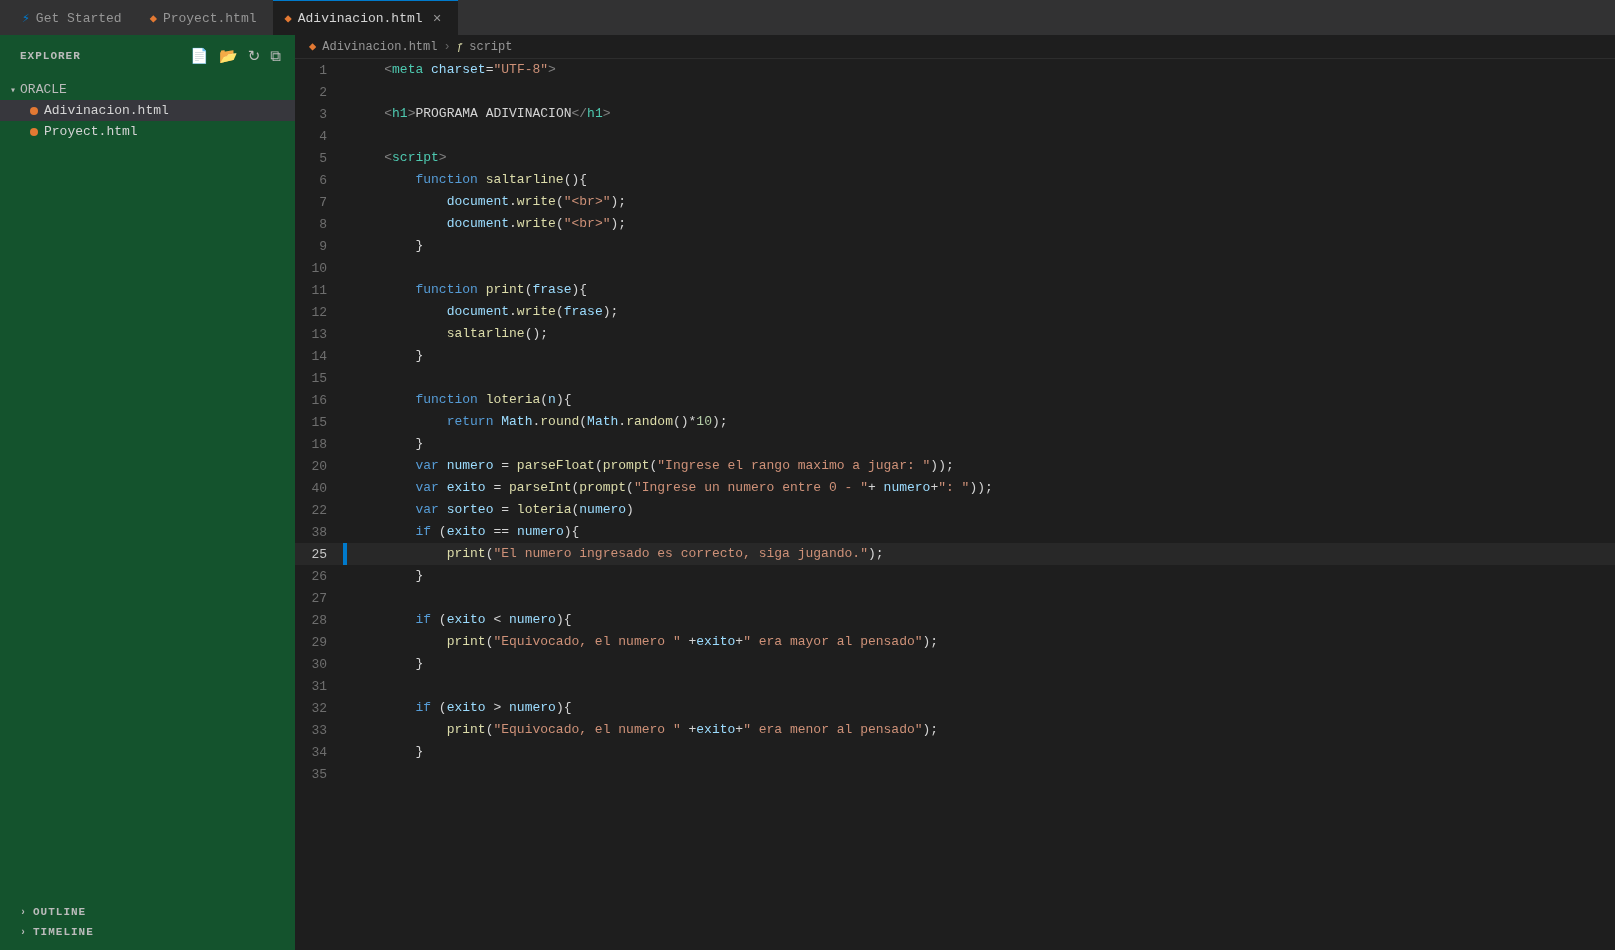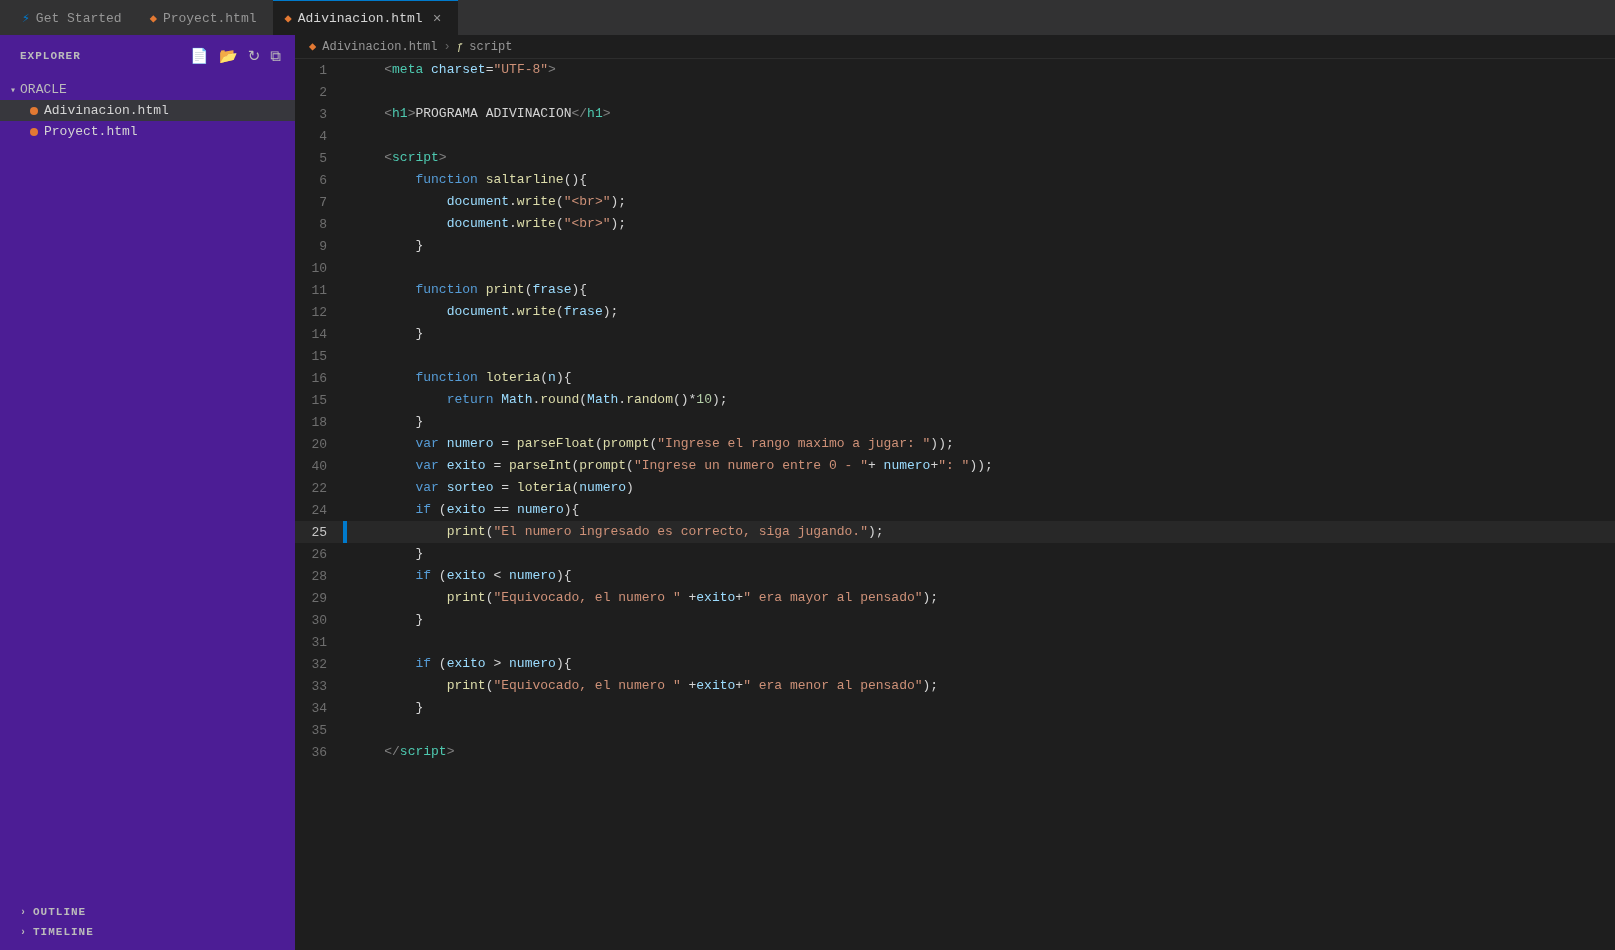--- a/index.html
+++ b/index.html
@@ -53,21 +53,21 @@
     
     .main-layout {
       display: flex;
       flex: 1;
       overflow: hidden;
     }
 
     
     .sidebar {
       width: 295px;
-      background: #4c1d95;
+      background: #14532d;
       display: flex;
       flex-direction: column;
       flex-shrink: 0;
     }
     .sidebar-header {
       display: flex;
       align-items: center;
       justify-content: space-between;
       padding: 10px 12px 8px 20px;
       font-size: 11px;
@@ -350,20 +350,25 @@
               <td class="line-num">11</td>
               <td class="line-indicator"></td>
               <td class="line-content"><span style="color: rgb(212, 212, 212);">        </span><span style="color: rgb(86, 156, 214);">function</span><span style="color: rgb(212, 212, 212);"> </span><span style="color: rgb(220, 220, 170);">print</span><span style="color: rgb(212, 212, 212);">(</span><span style="color: rgb(156, 220, 254);">frase</span><span style="color: rgb(212, 212, 212);">){</span></td>
             </tr>
             <tr class="line-row">
               <td class="line-num">12</td>
               <td class="line-indicator"></td>
               <td class="line-content"><span style="color: rgb(212, 212, 212);">            </span><span style="color: rgb(156, 220, 254);">document</span><span style="color: rgb(212, 212, 212);">.</span><span style="color: rgb(220, 220, 170);">write</span><span style="color: rgb(212, 212, 212);">(</span><span style="color: rgb(156, 220, 254);">frase</span><span style="color: rgb(212, 212, 212);">);</span></td>
             </tr>
             <tr class="line-row">
+              <td class="line-num">13</td>
+              <td class="line-indicator"></td>
+              <td class="line-content"><span style="color: rgb(212, 212, 212);">            </span><span style="color: rgb(220, 220, 170);">saltarline</span><span style="color: rgb(212, 212, 212);">();</span></td>
+            </tr>
+            <tr class="line-row">
               <td class="line-num">14</td>
               <td class="line-indicator"></td>
               <td class="line-content"><span style="color: rgb(212, 212, 212);">        </span><span style="color: rgb(212, 212, 212);">}</span></td>
             </tr>
             <tr class="line-row">
               <td class="line-num">15</td>
               <td class="line-indicator"></td>
               <td class="line-content"> </td>
             </tr>
             <tr class="line-row">
@@ -390,35 +395,40 @@
               <td class="line-num">40</td>
               <td class="line-indicator"></td>
               <td class="line-content"><span style="color: rgb(212, 212, 212);">        </span><span style="color: rgb(86, 156, 214);">var</span><span style="color: rgb(212, 212, 212);"> </span><span style="color: rgb(156, 220, 254);">exito</span><span style="color: rgb(212, 212, 212);"> = </span><span style="color: rgb(220, 220, 170);">parseInt</span><span style="color: rgb(212, 212, 212);">(</span><span style="color: rgb(220, 220, 170);">prompt</span><span style="color: rgb(212, 212, 212);">(</span><span style="color: rgb(206, 145, 120);">"Ingrese un numero entre 0 - "</span><span style="color: rgb(212, 212, 212);">+ </span><span style="color: rgb(156, 220, 254);">numero</span><span style="color: rgb(212, 212, 212);">+</span><span style="color: rgb(206, 145, 120);">": "</span><span style="color: rgb(212, 212, 212);">));</span></td>
             </tr>
             <tr class="line-row">
               <td class="line-num">22</td>
               <td class="line-indicator"></td>
               <td class="line-content"><span style="color: rgb(212, 212, 212);">        </span><span style="color: rgb(86, 156, 214);">var</span><span style="color: rgb(212, 212, 212);"> </span><span style="color: rgb(156, 220, 254);">sorteo</span><span style="color: rgb(212, 212, 212);"> = </span><span style="color: rgb(220, 220, 170);">loteria</span><span style="color: rgb(212, 212, 212);">(</span><span style="color: rgb(156, 220, 254);">numero</span><span style="color: rgb(212, 212, 212);">)</span></td>
             </tr>
             <tr class="line-row">
-              <td class="line-num">24</td>
+              <td class="line-num">38</td>
               <td class="line-indicator"></td>
               <td class="line-content"><span style="color: rgb(212, 212, 212);">        </span><span style="color: rgb(86, 156, 214);">if</span><span style="color: rgb(212, 212, 212);"> (</span><span style="color: rgb(156, 220, 254);">exito</span><span style="color: rgb(212, 212, 212);"> == </span><span style="color: rgb(156, 220, 254);">numero</span><span style="color: rgb(212, 212, 212);">){</span></td>
             </tr>
             <tr class="line-row active-line line-highlight has-indicator">
               <td class="line-num">25</td>
               <td class="line-indicator"></td>
               <td class="line-content"><span style="color: rgb(212, 212, 212);">            </span><span style="color: rgb(220, 220, 170);">print</span><span style="color: rgb(212, 212, 212);">(</span><span style="color: rgb(206, 145, 120);">"El numero ingresado es correcto, siga ju</span><span style="color: rgb(206, 145, 120);">gando.</span><span style="color: rgb(206, 145, 120);">"</span><span style="color: rgb(212, 212, 212);">);</span></td>
             </tr>
             <tr class="line-row">
               <td class="line-num">26</td>
               <td class="line-indicator"></td>
               <td class="line-content"><span style="color: rgb(212, 212, 212);">        </span><span style="color: rgb(212, 212, 212);">}</span></td>
             </tr>
             <tr class="line-row">
+              <td class="line-num">27</td>
+              <td class="line-indicator"></td>
+              <td class="line-content"> </td>
+            </tr>
+            <tr class="line-row">
               <td class="line-num">28</td>
               <td class="line-indicator"></td>
               <td class="line-content"><span style="color: rgb(212, 212, 212);">        </span><span style="color: rgb(86, 156, 214);">if</span><span style="color: rgb(212, 212, 212);"> (</span><span style="color: rgb(156, 220, 254);">exito</span><span style="color: rgb(212, 212, 212);"> &lt; </span><span style="color: rgb(156, 220, 254);">numero</span><span style="color: rgb(212, 212, 212);">){</span></td>
             </tr>
             <tr class="line-row">
               <td class="line-num">29</td>
               <td class="line-indicator"></td>
               <td class="line-content"><span style="color: rgb(212, 212, 212);">            </span><span style="color: rgb(220, 220, 170);">print</span><span style="color: rgb(212, 212, 212);">(</span><span style="color: rgb(206, 145, 120);">"Equivocado, el numero "</span><span style="color: rgb(212, 212, 212);"> +</span><span style="color: rgb(156, 220, 254);">exito</span><span style="color: rgb(212, 212, 212);">+</span><span style="color: rgb(206, 145, 120);">" era mayor al pensado"</span><span style="color: rgb(212, 212, 212);">);</span></td>
             </tr>
             <tr class="line-row">
@@ -443,24 +453,19 @@
             </tr>
             <tr class="line-row">
               <td class="line-num">34</td>
               <td class="line-indicator"></td>
               <td class="line-content"><span style="color: rgb(212, 212, 212);">        </span><span style="color: rgb(212, 212, 212);">}</span></td>
             </tr>
             <tr class="line-row">
               <td class="line-num">35</td>
               <td class="line-indicator"></td>
               <td class="line-content"> </td>
-            </tr>
-            <tr class="line-row">
-              <td class="line-num">36</td>
-              <td class="line-indicator"></td>
-              <td class="line-content"><span style="color: rgb(212, 212, 212);">    </span><span style="color: rgb(128, 128, 128);">&lt;/</span><span style="color: rgb(78, 201, 176);">script</span><span style="color: rgb(128, 128, 128);">&gt;</span></td>
             </tr>
           </tbody>
       </table>
     </div>
   </div>
 
 </div>
 
 </body></html>

